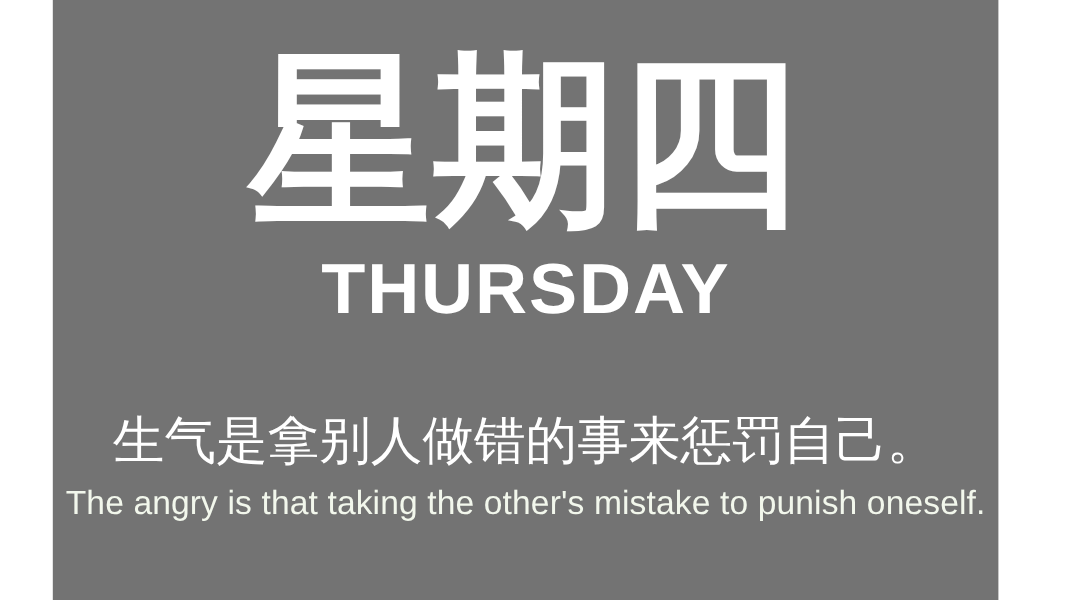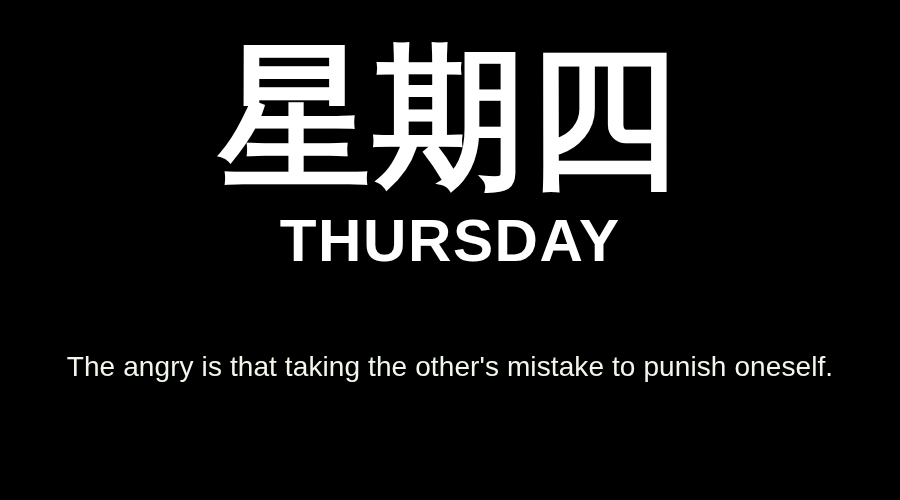--- a/index.html
+++ b/index.html
@@ -4,25 +4,26 @@
 <title>Daily Card</title>
 <style>
   html, body {
     margin: 0;
     padding: 0;
     background: #ffffff;
   }
 
   .card {
     position: relative;
-    width: 900px;
+    width: 788px;
     height: 500px;
     overflow: hidden;
-    background: #000000;
+    background: #737373;
     font-family: "Liberation Sans", "DejaVu Sans", sans-serif;
+    margin-left: 44px;
     -webkit-font-smoothing: antialiased;
   }
 
   
   .weekday-block {
     position: absolute;
     left: 0;
     right: 0;
     top: 40px;
     display: flex;
@@ -94,16 +95,17 @@
 <body>
 
 <div class="card">
 
   <div class="weekday-block">
     <div class="weekday-cn">星期四</div>
     <div class="weekday-en">THURSDAY</div>
   </div>
 
   <div class="quote-block">
+    <div class="quote-cn">生气是拿别人做错的事来惩罚自己。</div>
     <div class="quote-en">The angry is that taking the other's mistake to punish oneself.</div>
   </div>
 
 </div>
 
 </body></html>

